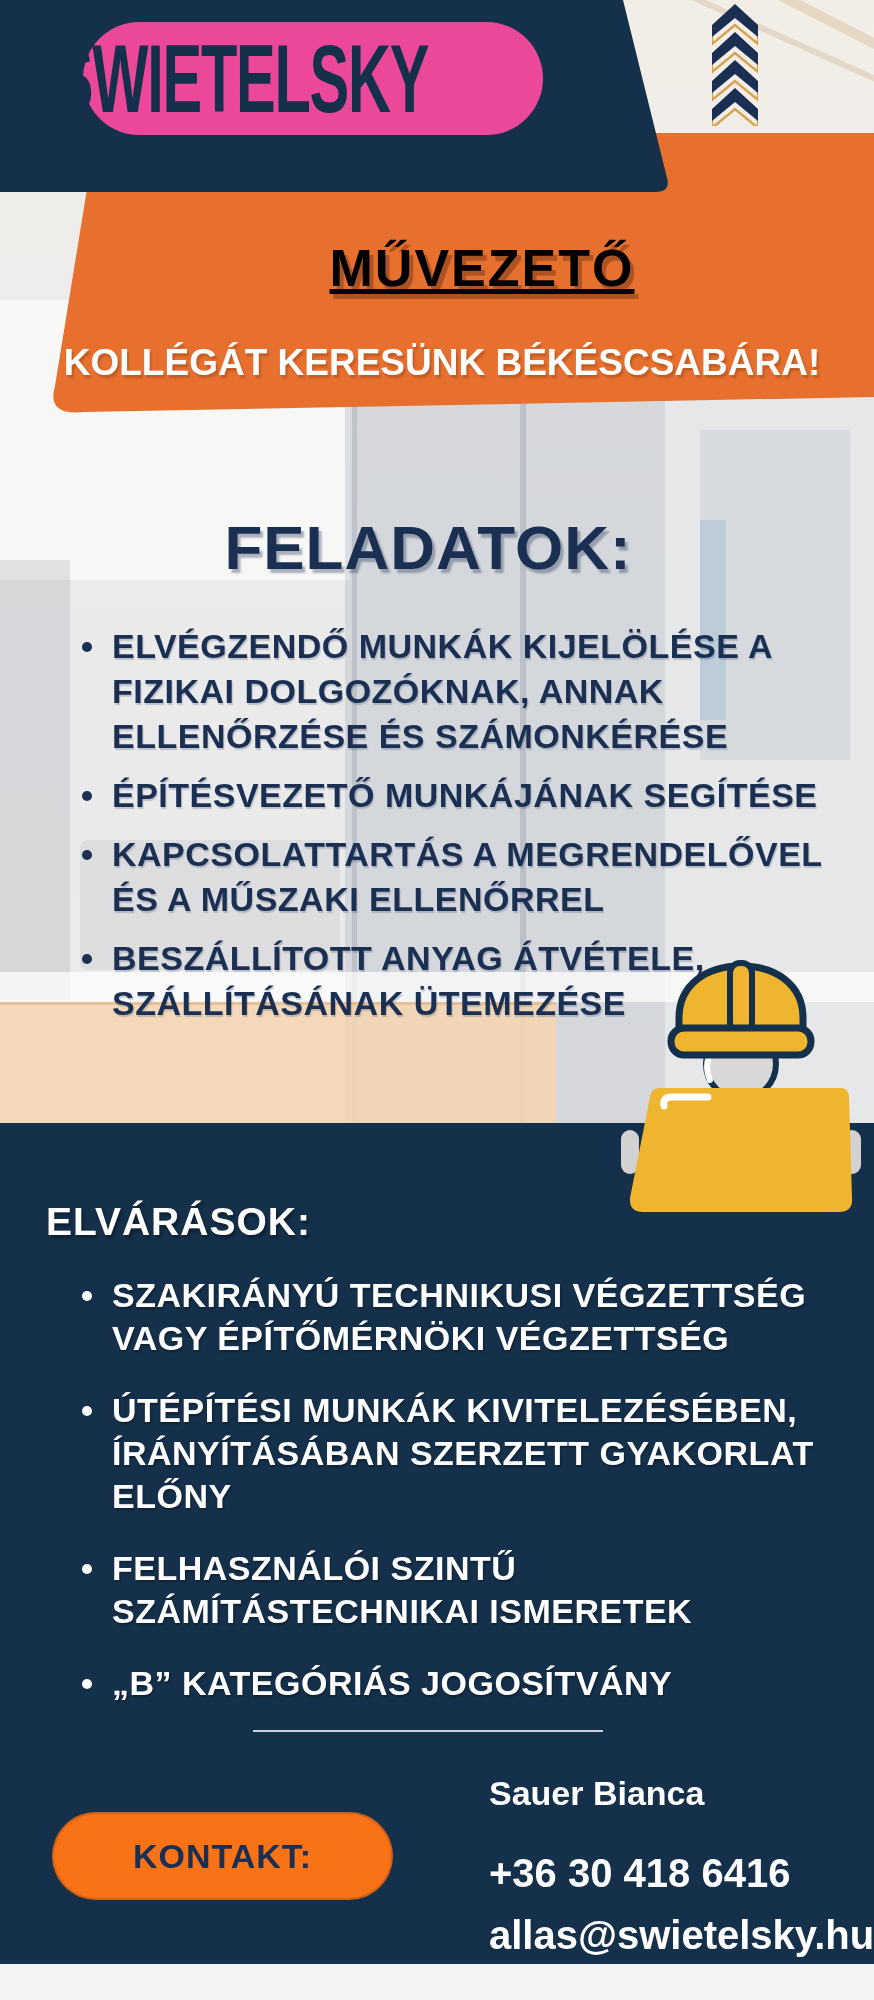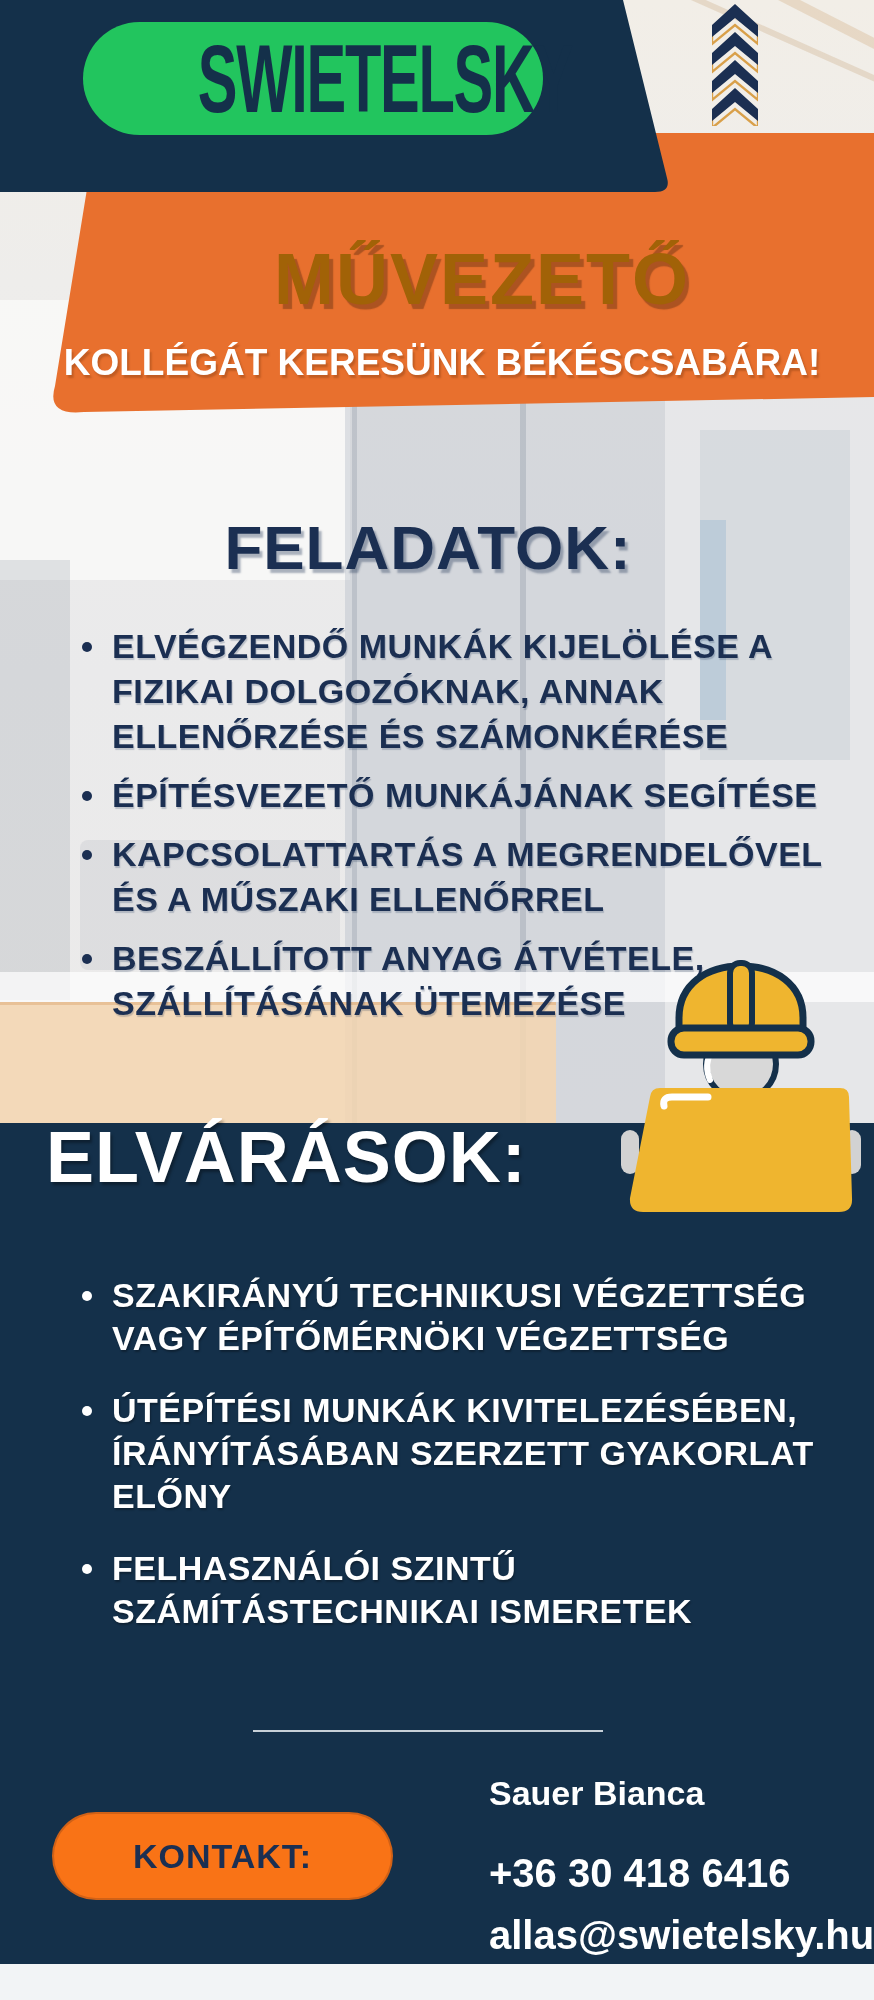--- a/index.html
+++ b/index.html
@@ -24,33 +24,34 @@
   .ph-blue1{left:700px;top:520px;width:26px;height:200px;background:rgba(110,160,200,.25);}
   .ph-yellow1{left:838px;top:140px;width:24px;height:60px;background:rgba(235,180,60,.35);}
   .ph-gap-white{left:0;top:972px;width:874px;height:30px;background:rgba(255,255,255,.7);}
   .ph-container{left:0;top:1002px;width:556px;height:121px;background:rgba(244,214,176,.85);border-top:3px solid rgba(212,150,88,.35);}
   .ph-smudge{left:80px;top:840px;width:260px;height:130px;background:rgba(120,130,145,.12);border-radius:8px;}
   
   .banner-svg{position:absolute;left:0;top:125px;z-index:1;}
   .hero-text{position:absolute;left:90px;top:0;width:784px;z-index:2;text-align:center;}
   .hero-title{
     position:absolute;left:0;top:238px;width:100%;
-    font-size:72px;font-weight:700;letter-spacing:2px;color:#a16207;
+    font-size:52px;font-weight:700;letter-spacing:2px;color:#000000;
     text-shadow:4px 5px 1px rgba(60,30,10,.35);
+    text-decoration:underline;
   }
   .hero-subtitle{
     position:absolute;left:-40px;top:342px;width:100%;
     font-size:37px;font-weight:700;letter-spacing:0px;color:#FFFFFF;
     text-shadow:2px 3px 2px rgba(120,55,15,.35);
   }
   
   .header-svg{position:absolute;left:0;top:0;z-index:3;}
   .logo-pill{
     position:absolute;left:83px;top:22px;width:460px;height:113px;z-index:4;
-    background:#22c55e;border-radius:57px;display:flex;align-items:center;justify-content:flex-start;
+    background:#ec4899;border-radius:57px;display:flex;align-items:center;justify-content:flex-end;
   }
   .logo-text{
     display:inline-block;transform:scaleX(.62);transform-origin:center;
     font-size:96px;font-weight:700;letter-spacing:-2px;color:#14304A;white-space:nowrap;
   }
   .chevrons{position:absolute;left:712px;top:2px;z-index:4;}
   
   .tasks-heading{
     position:absolute;left:0;top:512px;width:856px;z-index:2;text-align:center;
     font-size:62px;font-weight:700;color:#1B2F52;letter-spacing:1px;
@@ -65,22 +66,22 @@
   .tasks-list li{color:#1B2F52;margin-bottom:14px;text-shadow:1px 2px 1px rgba(25,45,80,.22);}
   .list li::before{
     content:"";position:absolute;left:4px;top:18px;width:10px;height:10px;border-radius:50%;
   }
   .tasks-list li::before{background:#1B2F52;}
   
   .worker{position:absolute;left:620px;top:958px;z-index:5;}
   
   .navy-section{position:absolute;left:0;top:1123px;width:874px;height:841px;background:#14304A;z-index:3;}
   .req-heading{
-    position:absolute;left:46px;top:1116px;z-index:4;
-    font-size:72px;font-weight:700;color:#FFFFFF;letter-spacing:1px;
+    position:absolute;left:46px;top:1200px;z-index:4;
+    font-size:39px;font-weight:700;color:#FFFFFF;letter-spacing:1px;
     text-shadow:2px 3px 3px rgba(0,0,0,.35);white-space:nowrap;
   }
   .req-list{left:62px;top:1258px;width:780px;z-index:4;}
   .req-list li{color:#FFFFFF;margin-bottom:29px;line-height:43px;text-shadow:1px 2px 2px rgba(0,0,0,.3);}
   .req-list li::before{background:#FFFFFF;top:17px;}
   .divider{position:absolute;left:253px;top:1730px;width:350px;height:2px;background:#C7D0D8;z-index:4;}
   .kontakt-btn{
     position:absolute;left:52px;top:1812px;width:341px;height:88px;z-index:4;
     background:#f97316;border:2px solid rgba(176,82,24,.55);border-radius:46px;box-sizing:border-box;
     display:flex;align-items:center;justify-content:center;cursor:pointer;
@@ -182,20 +183,21 @@
 
   <div class="req-heading">ELVÁRÁSOK:</div>
   <ul class="list req-list">
     <li>SZAKIRÁNYÚ TECHNIKUSI VÉGZETTSÉG
 VAGY ÉPÍTŐMÉRNÖKI VÉGZETTSÉG</li>
     <li>ÚTÉPÍTÉSI MUNKÁK KIVITELEZÉSÉBEN,
 ÍRÁNYÍTÁSÁBAN SZERZETT GYAKORLAT
 ELŐNY</li>
     <li>FELHASZNÁLÓI SZINTŰ
 SZÁMÍTÁSTECHNIKAI ISMERETEK</li>
+    <li>„B” KATEGÓRIÁS JOGOSÍTVÁNY</li>
   </ul>
 
   <div class="divider"></div>
   <div class="kontakt-btn">
     <span class="kontakt-label">KONTAKT:</span>
   </div>
   <div class="contact-block">
     <div class="contact-name">Sauer Bianca</div>
     <div class="contact-phone">+36 30 418 6416</div>
     <div class="contact-email">allas@swietelsky.hu</div>

